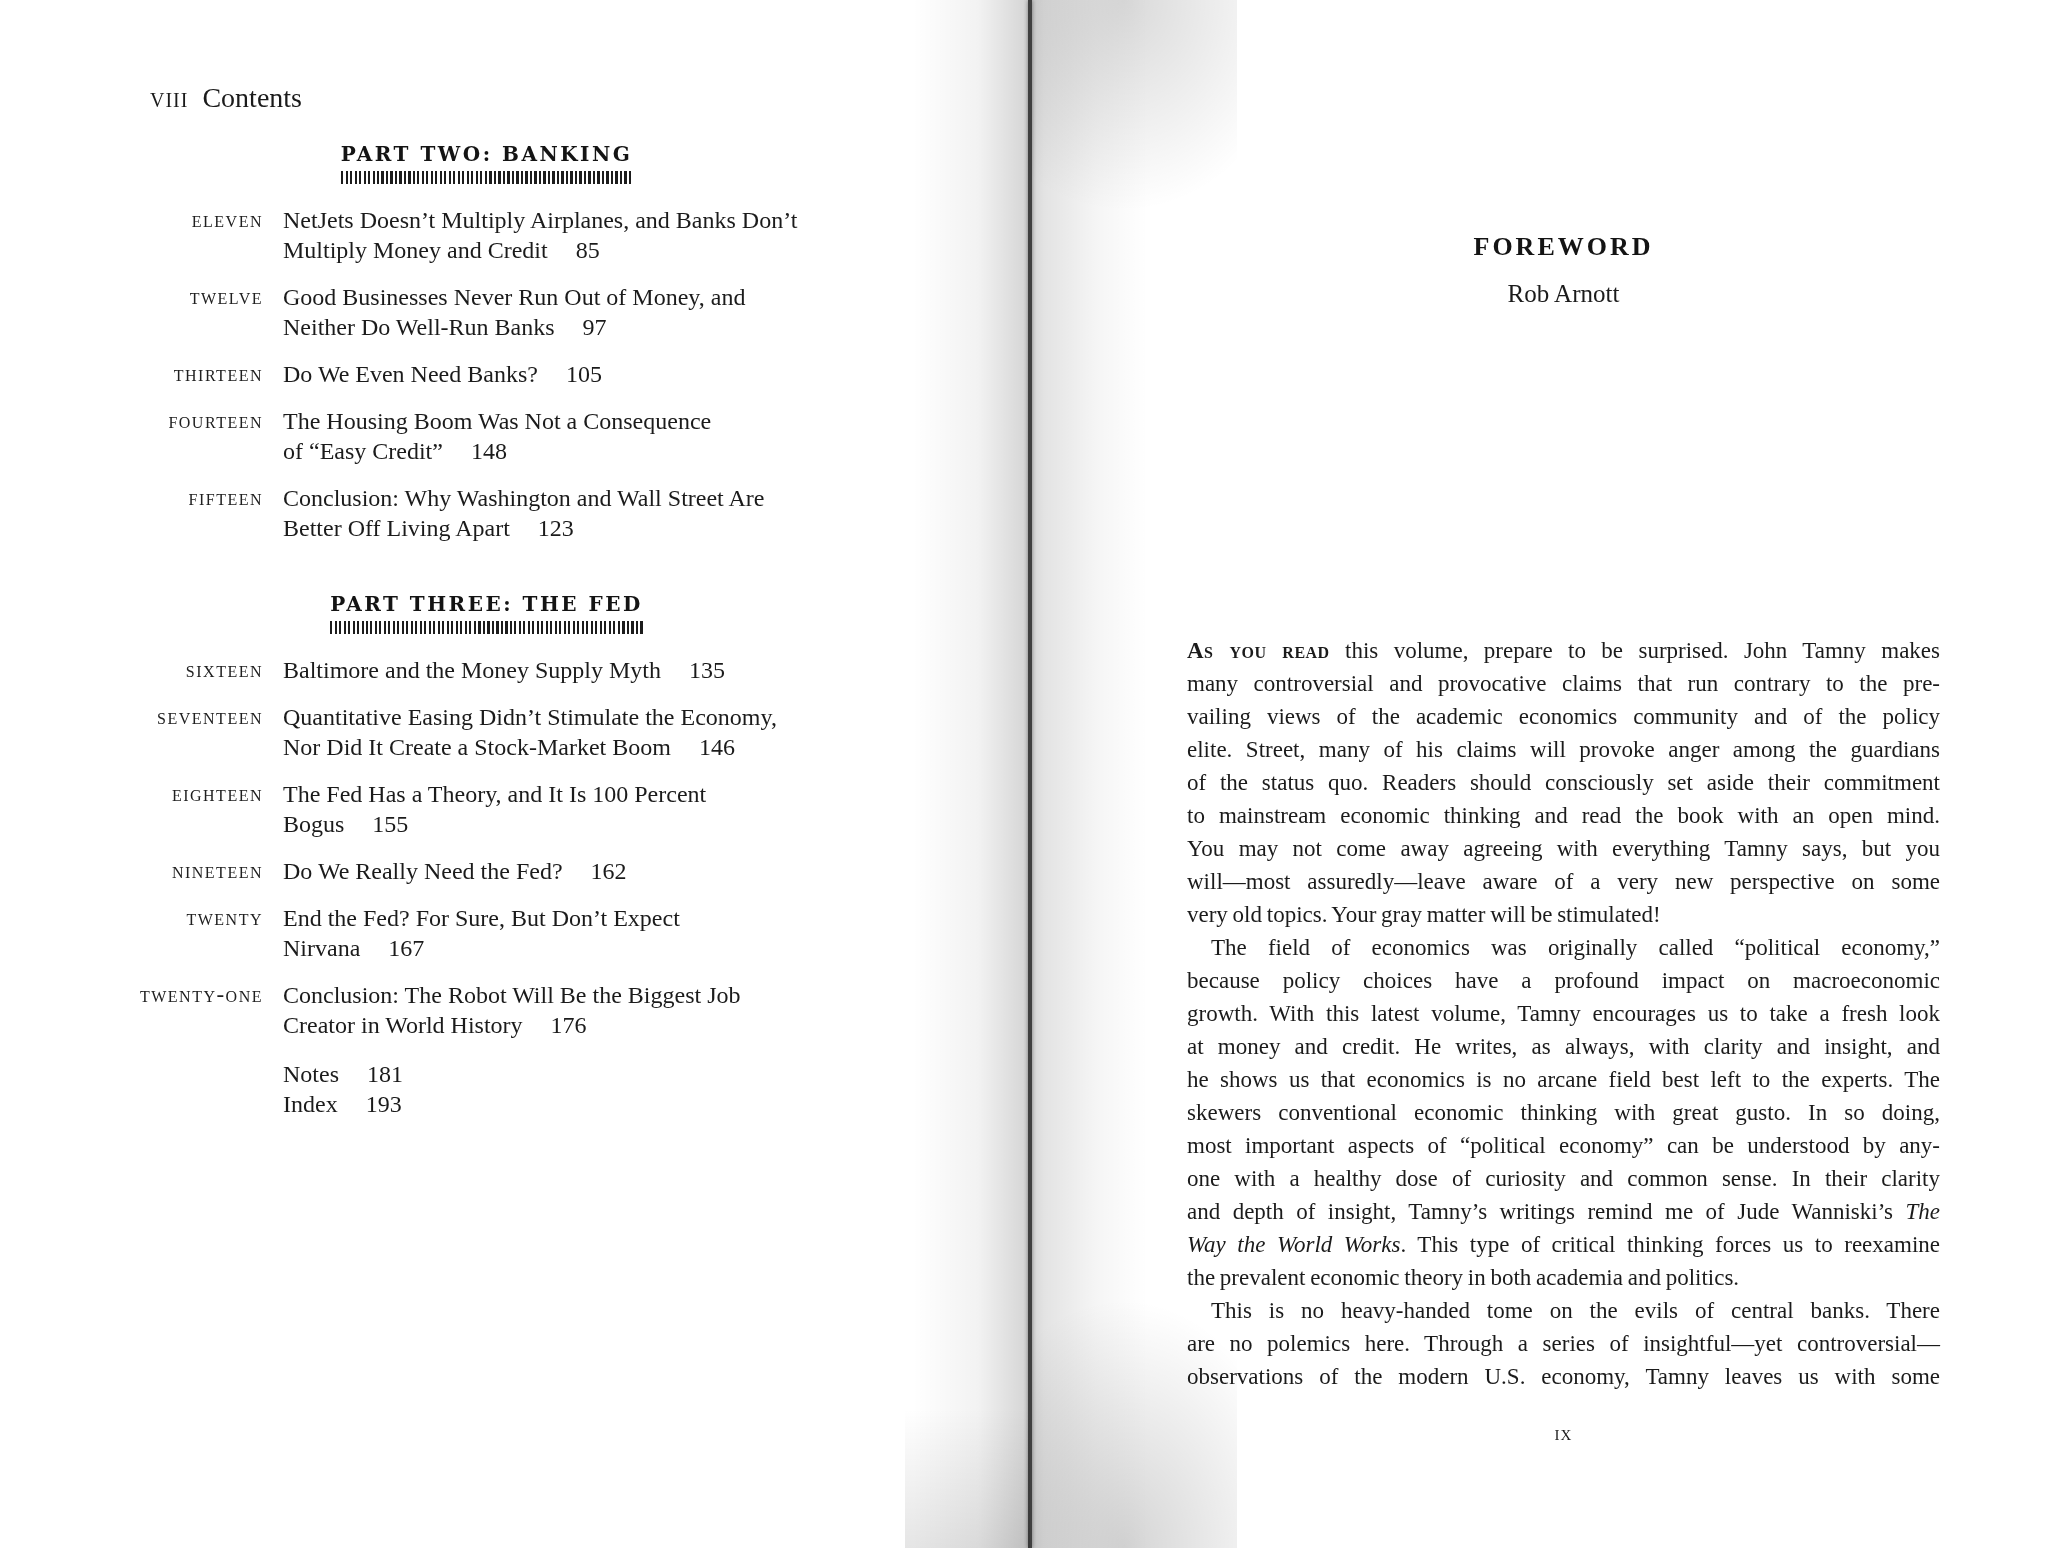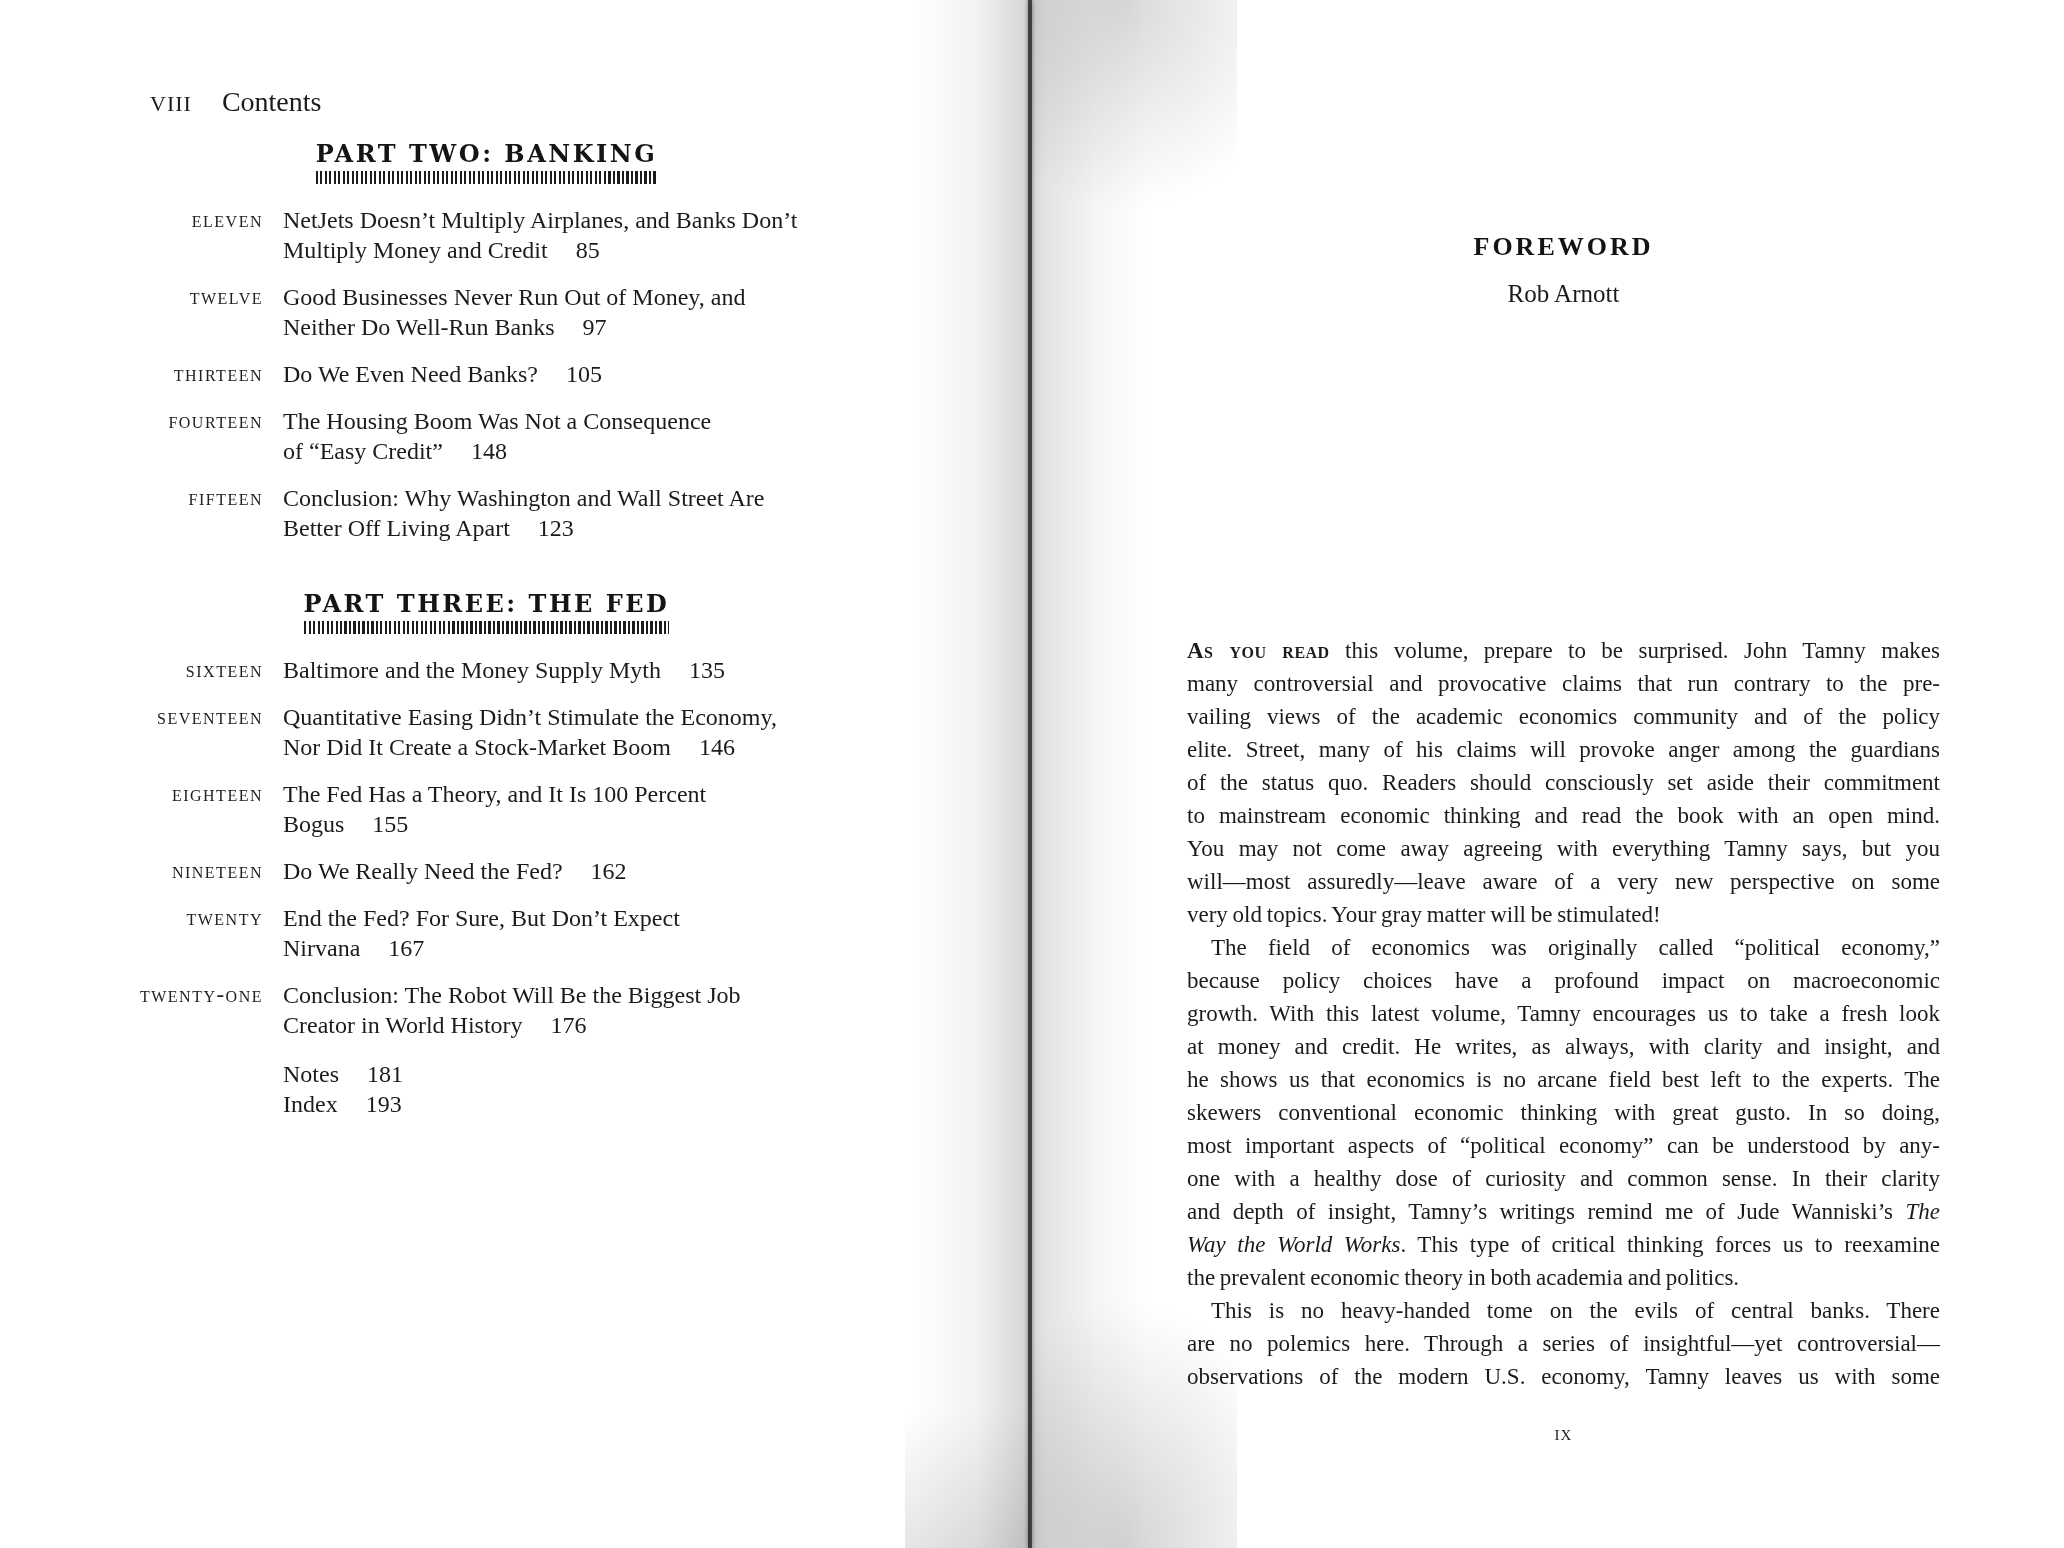--- a/index.html
+++ b/index.html
@@ -56,40 +56,40 @@
     pointer-events: none;
   }
 
   
   .running-head {
     position: absolute; left: 150px; top: 82px;
     white-space: nowrap;
   }
   .folio-left {
     font-variant: small-caps;
-    font-size: 32px; letter-spacing: 1px;
-    margin-right: 30px;
+    font-size: 28px; letter-spacing: 1px;
+    margin-right: 14px;
   }
   .running-title { font-size: 28px; }
 
   .toc {
     position: absolute; left: 130px; top: 141px;
     width: 790px;
   }
   .part-head-wrap {
     margin-left: 153px; width: 407px;
     text-align: center;
     margin-bottom: 21px;
   }
   .toc-part + .toc-part .part-head-wrap { margin-top: 48px; }
   .part-head {
     display: inline-block;
     font-family: "DejaVu Serif", serif;
     font-weight: bold;
-    font-size: 24px;
+    font-size: 20px;
     letter-spacing: 2.5px;
     line-height: 26px;
     color: #141414;
     white-space: nowrap;
   }
   .hatch {
     height: 13px; margin-top: 4px;
     background: repeating-linear-gradient(to right,
       #1c1c1c 0, #1c1c1c 2px, transparent 2px, transparent 4.5px);
   }

